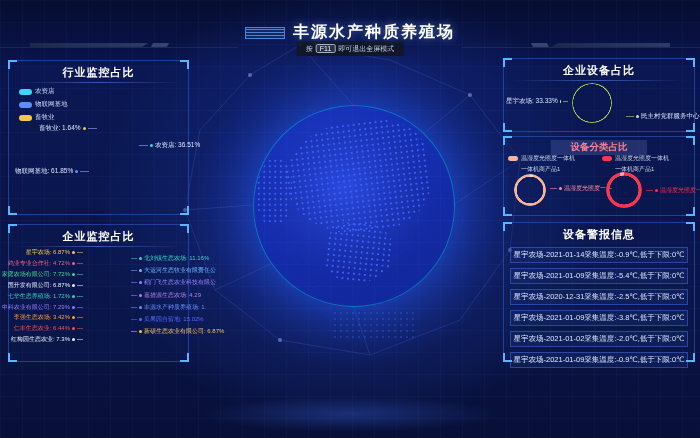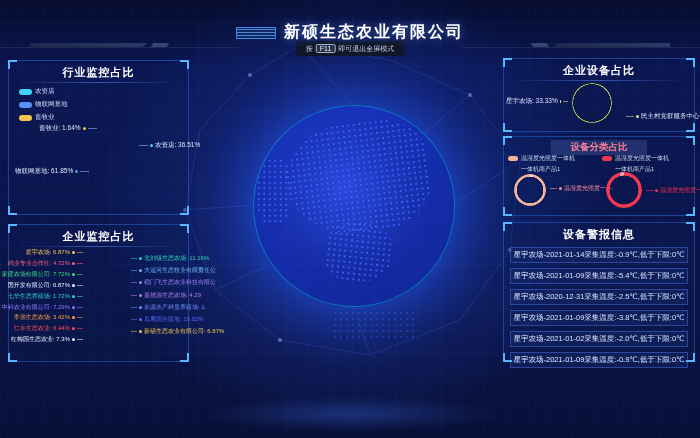--- a/index.html
+++ b/index.html
@@ -110,21 +110,21 @@
 
   <div class="hdr-line hl-l"></div>
   <div class="hdr-line hl-r"></div>
   <div class="hdr-bar hb-l"></div>
   <div class="hdr-bar hb-r"></div>
   <div class="hdr-tick ht-l"></div>
   <div class="hdr-tick ht-r"></div>
 
   <div class="brand">
     <span class="logo-badge"></span>
-    <h1>新硕生态农业有限公司</h1>
+    <h1>丰源水产种质养殖场</h1>
   </div>
   <div class="hint">
     <span>按</span>
     <span class="key">F11</span>
     <span>即可退出全屏模式</span>
   </div>
 
   <div class="glow"></div>
   <svg class="net" width="400" height="370">
     <g stroke="rgba(110,140,255,.22)" stroke-width="0.8" fill="none">

